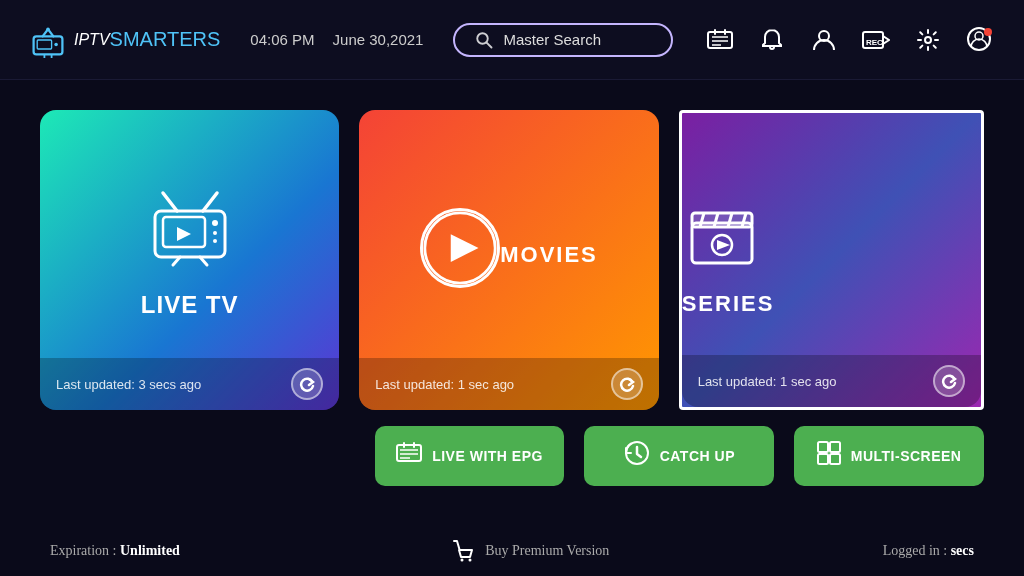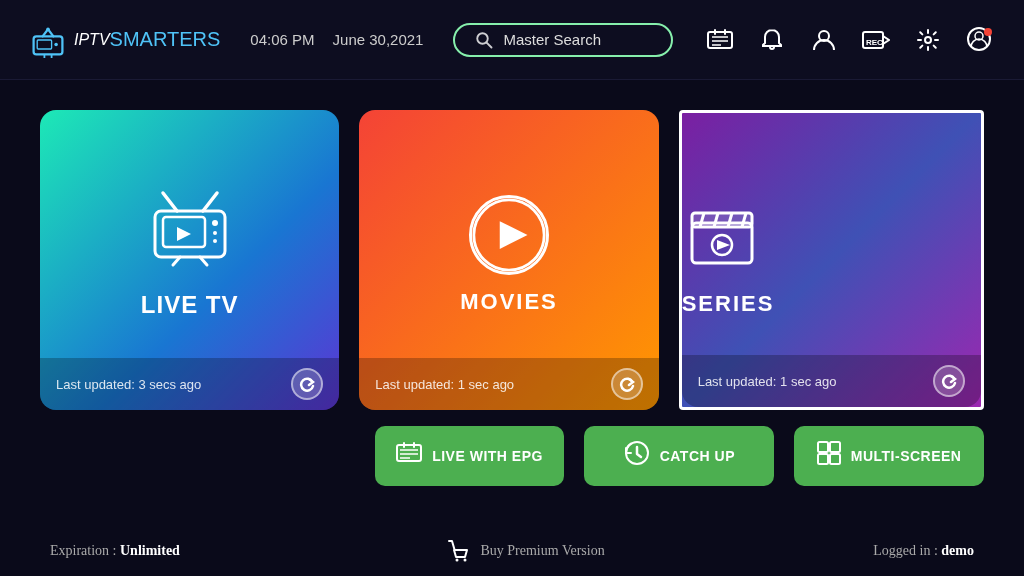--- a/index.html
+++ b/index.html
@@ -47,21 +47,21 @@
       gap: 18px;
       align-items: center;
       font-size: 15px;
       color: #ccc;
       margin-right: 30px;
     }
     .search-bar {
       display: flex;
       align-items: center;
       gap: 10px;
-      border: 2px solid #86efac;
+      border: 2px solid #c4b5fd;
       border-radius: 30px;
       padding: 6px 20px;
       cursor: pointer;
       flex: 1;
       max-width: 220px;
     }
     .search-bar svg {
       opacity: 0.8;
     }
     .search-text {
@@ -152,21 +152,20 @@
       color: white;
       font-size: 16px;
     }
 
     
     .card-movies {
       flex: 1;
       border-radius: 16px;
       background: linear-gradient(135deg, #f44336 0%, #ff9800 100%);
       display: flex;
-      flex-direction: column;
       align-items: center;
       justify-content: center;
       position: relative;
       cursor: pointer;
       padding-bottom: 10px;
     }
     .card-movies .card-icon {
       width: 80px;
       height: 80px;
       border: 3px solid white;
@@ -479,15 +478,15 @@
   </div>
   <div class="buy-premium">
     <svg width="22" height="22" viewBox="0 0 22 22" fill="none">
       <path d="M1 1h3l2.7 9.3M6 10h13l-2 7H8L6 10z" stroke="white" stroke-width="2" stroke-linecap="round" stroke-linejoin="round"></path>
       <circle cx="9" cy="20" r="1.5" fill="white"></circle>
       <circle cx="17" cy="20" r="1.5" fill="white"></circle>
     </svg>
     <span>Buy Premium Version</span>
   </div>
   <div>
-    <span>Logged in : </span><span style="color:white; font-weight:bold;">demo</span>
+    <span>Logged in : </span><span style="color:white; font-weight:bold;">secs</span>
   </div>
 </div>
 
 </body></html>

